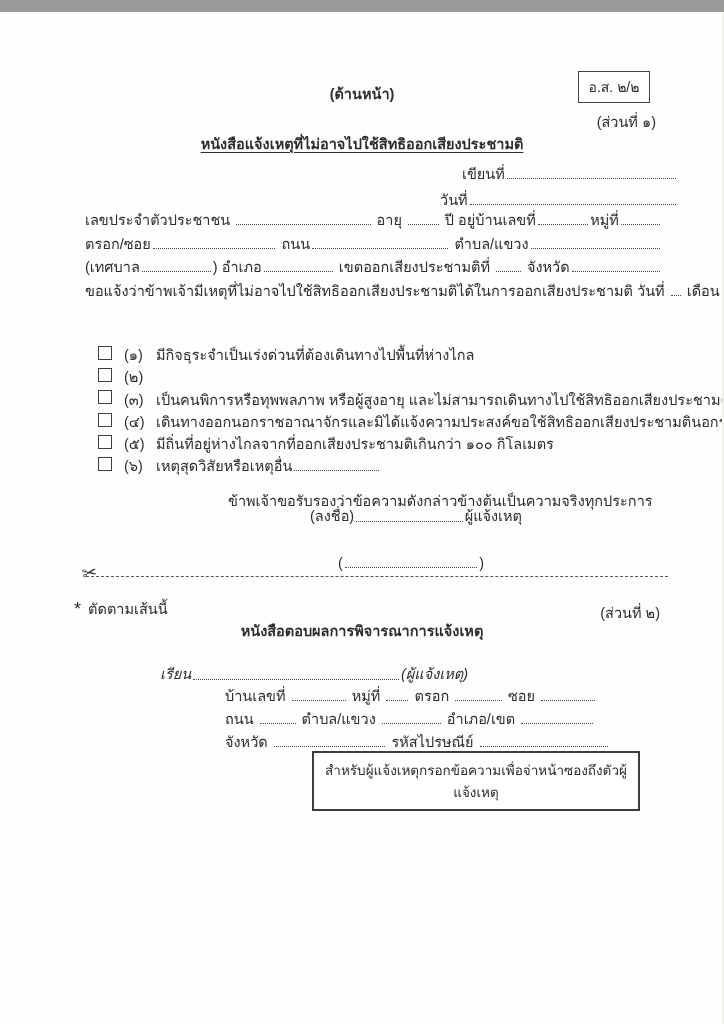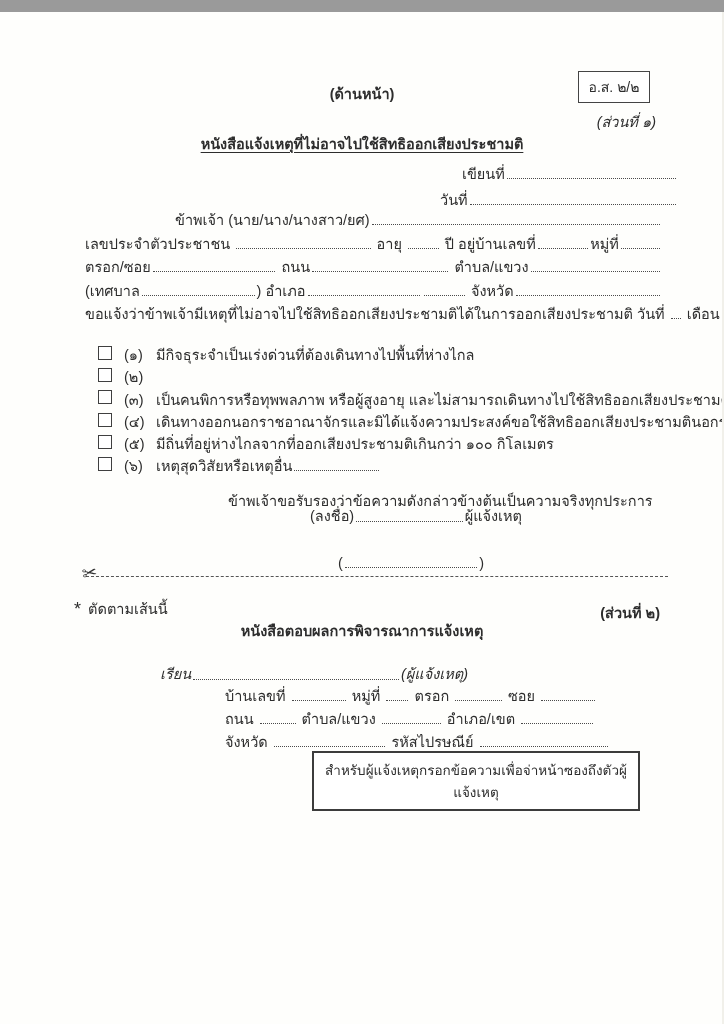--- a/index.html
+++ b/index.html
@@ -25,21 +25,21 @@
     display:inline-block;margin:0 2px;
   }
   .dots-fixed{flex:0 0 auto;}
 
   .front{position:absolute;top:70px;left:0;width:100%;text-align:center;}
   .codebox{
     position:absolute;top:59px;left:578px;width:70px;height:30px;
     border:1.5px solid #444;display:flex;align-items:center;justify-content:center;
     font-size:14px;background:#fff;
   }
-  .part1{position:absolute;top:98px;right:68px;font-style:italic;}
+  .part1{position:absolute;top:98px;right:68px;}
   .title1{position:absolute;top:120px;left:0;width:100%;text-align:center;}
   .title1 span{text-decoration:underline;text-underline-offset:3px;}
 
   .writtenat{position:absolute;top:150px;left:440px;right:46px;}
   .writtenat .row{height:26px;}
   .wa-indent{flex:0 0 22px;}
 
   .bodyblock{position:absolute;left:85px;right:62px;top:196px;}
   .bodyblock .row{height:23.5px;}
   .indent{flex:0 0 90px;}
@@ -57,21 +57,21 @@
   .signrow{position:absolute;left:310px;top:492px;width:212px;display:flex;align-items:center;}
   .parenrow{position:absolute;left:338px;top:543px;width:146px;display:flex;align-items:baseline;}
 
   .cutline{position:absolute;left:86px;right:56px;top:564px;border-top:1.6px dashed #555;}
   .scissors{
     position:absolute;left:82px;top:552px;font-size:18px;color:#333;
     transform:rotate(-10deg);line-height:1;
   }
   .cutnote{position:absolute;left:74px;top:585px;}
   .star{font-size:18px;vertical-align:-1px;margin-right:3px;}
-  .part2{position:absolute;right:64px;top:589px;font-weight:bold;}
+  .part2{position:absolute;right:64px;top:589px;}
   .title2{position:absolute;top:607px;left:0;width:100%;text-align:center;}
 
   .s2to{position:absolute;left:160px;top:650px;width:308px;display:flex;align-items:center;font-style:italic;}
   .s2addr{position:absolute;left:225px;top:672px;}
   .s2addr .row{height:23px;}
   .w372{width:372px;}
   .w370{width:370px;}
   .w385{width:385px;}
 
   .notebox{
@@ -100,25 +100,20 @@
       <span>เขียนที่</span>
       <span class="dots"></span>
     </div>
     <div class="row">
       <span>วันที่</span>
       <span class="dots"></span>
     </div>
   </div>
 
   <div class="bodyblock">
-    <div class="row">
-      <span class="indent"></span>
-      <span>ข้าพเจ้า (นาย/นาง/นางสาว/ยศ)</span>
-      <span class="dots"></span>
-    </div>
     <div class="row">
       <span>เลขประจำตัวประชาชน </span>
       <span class="dots" style="flex-grow:2.4;"></span>
       <span> อายุ </span>
       <span class="dots" style="flex-grow:0.55;"></span>
       <span> ปี อยู่บ้านเลขที่</span>
       <span class="dots" style="flex-grow:0.9;"></span>
       <span>หมู่ที่</span>
       <span class="dots" style="flex-grow:0.7;"></span>
     </div>
@@ -128,20 +123,21 @@
       <span> ถนน</span>
       <span class="dots" style="flex-grow:2;"></span>
       <span> ตำบล/แขวง</span>
       <span class="dots" style="flex-grow:1.9;"></span>
     </div>
     <div class="row">
       <span>(เทศบาล</span>
       <span class="dots" style="flex-grow:1.25;"></span>
       <span>) อำเภอ</span>
       <span class="dots" style="flex-grow:1.25;"></span>
+      <span> เขตออกเสียงประชามติที่ </span>
       <span class="dots" style="flex-grow:0.45;"></span>
       <span> จังหวัด</span>
       <span class="dots" style="flex-grow:1.6;"></span>
     </div>
     <div class="row">
       <span>ขอแจ้งว่าข้าพเจ้ามีเหตุที่ไม่อาจไปใช้สิทธิออกเสียงประชามติได้ในการออกเสียงประชามติ วันที่ </span>
       <span class="dots" style="flex-grow:0.35;"></span>
       <span> เดือน</span>
       <span class="dots" style="flex-grow:1.1;"></span>
     </div>

